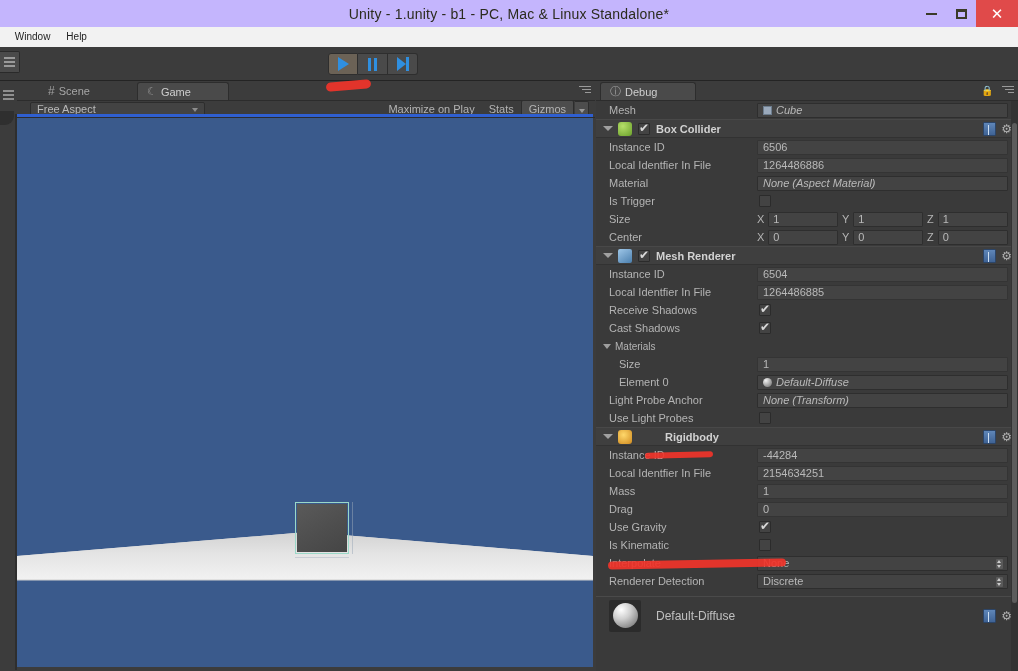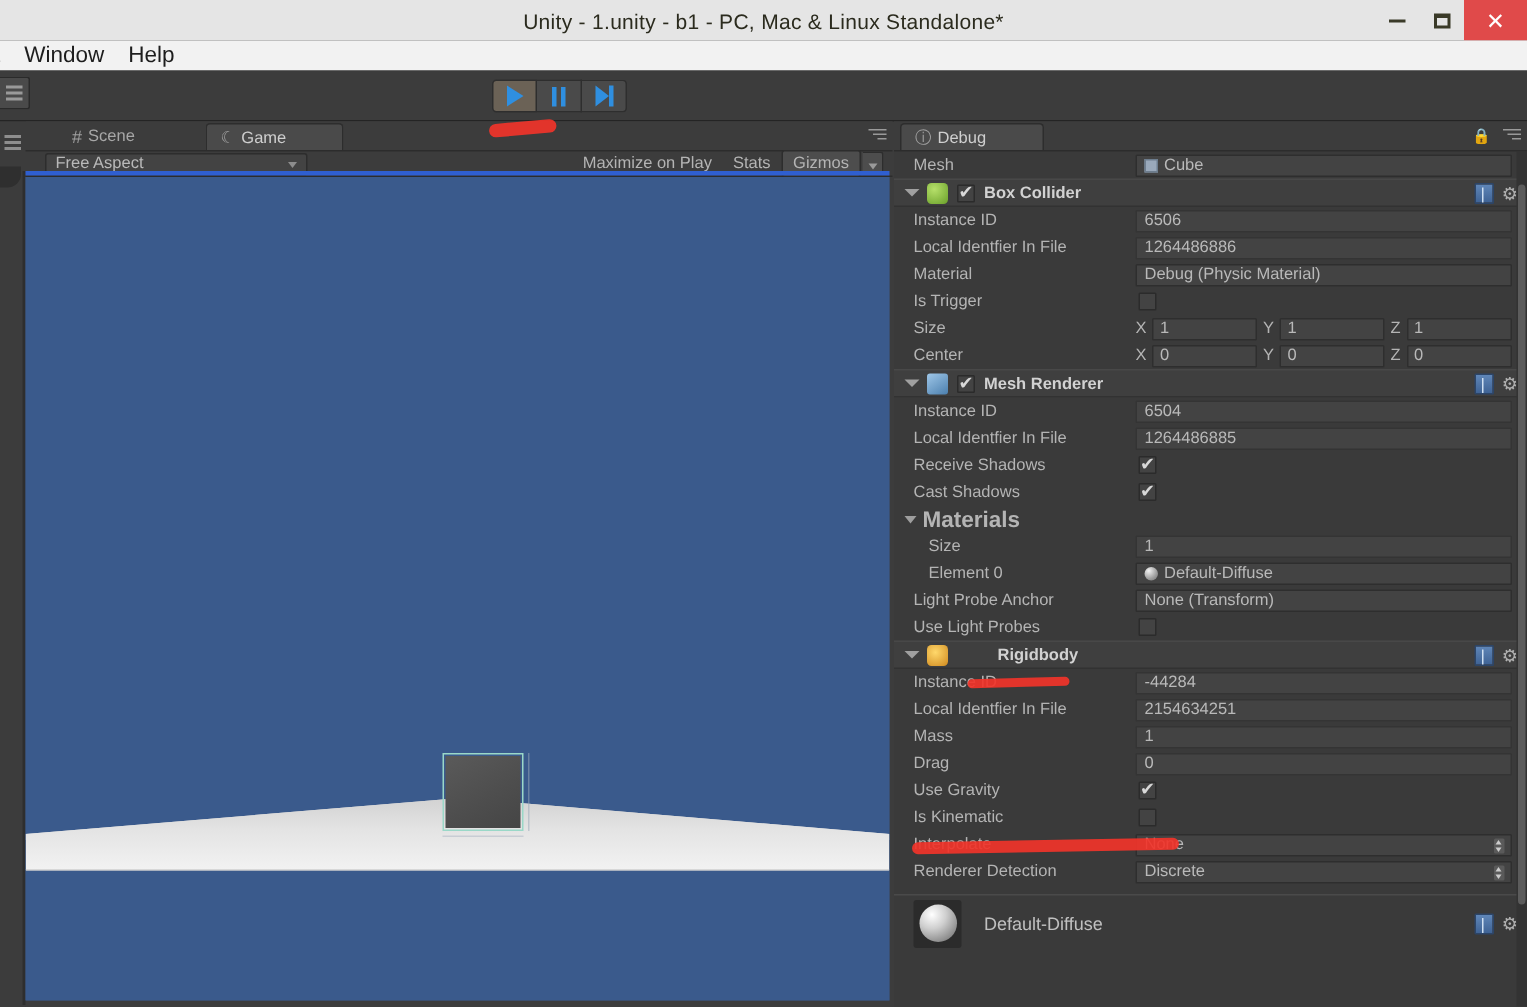--- a/index.html
+++ b/index.html
@@ -10,39 +10,39 @@
     font-family: "Liberation Sans", sans-serif;
     font-size: 11px;
     color: #b6b6b6;
     -webkit-font-smoothing: none;
   }
   #app { position: relative; width: 1018px; height: 671px; }
 
   
   .titlebar {
     position: absolute; left: 0; top: 0; width: 1018px; height: 27px;
-    background: #e5e5e5;
+    background: #c4b5fd;
     display: flex; align-items: center; justify-content: center;
   }
   .title-text {
     color: #2b2b1e; font-size: 14px; letter-spacing: .2px;
     font-family: "Liberation Sans", sans-serif;
   }
   .wincontrols { position: absolute; right: 0; top: 0; height: 27px; display: flex; align-items: stretch; }
   .wc { width: 30px; display: flex; align-items: center; justify-content: center; color: #3a3a28; }
   .wc.close { width: 42px; background: #e04a4a; color: #fff; font-size: 15px; }
   .wc .minglyph { display:block; width: 11px; height: 2px; background: #3a3a28; }
   .wc .maxglyph { display:block; width: 11px; height: 10px; border: 2px solid #3a3a28; border-top-width: 3px; }
 
   
   .menubar {
     position: absolute; left: 0; top: 27px; width: 1018px; height: 20px;
     background: #f2f2f2; display: flex; align-items: center;
   }
-  .menu-item { color: #1d1d1d; font-size: 15px; padding: 0 8px; line-height: 20px; }
+  .menu-item { color: #1d1d1d; font-size: 10px; padding: 0 8px; line-height: 20px; }
   .menu-item:first-child { padding-left: 0; margin-left: -4px; }
 
   
   .toolbar {
     position: absolute; left: 0; top: 47px; width: 1018px; height: 34px;
     background: #3c3c3c; border-bottom: 1px solid #242424;
   }
   .tool-left { position: absolute; left: 0; top: 4px; width: 20px; height: 22px;
     background: #4a4a4a; border: 1px solid #2a2a2a; border-left: none; border-radius: 0 2px 2px 0; }
   .tool-left .bars { margin: 5px auto 0; width: 11px; }
@@ -151,21 +151,21 @@
   .row { position: relative; height: 18px; display: flex; align-items: center; }
   .lbl { width: 161px; padding-left: 13px; font-size: 11px; color: #b4b4b4; white-space: nowrap; }
   .lbl.indent1 { padding-left: 23px; }
   .fld {
     flex: 1; margin-right: 25px; height: 15px; background: #434343;
     border: 1px solid #2e2e2e; border-radius: 1px; font-size: 11px; color: #b9b9b9;
     line-height: 13px; padding-left: 5px; display:flex; align-items:center; gap:4px;
   }
   .fld.plain { background: #434343; border-color: #343434; }
   .fld.full { margin-right: 10px; }
-  .objfield { position: relative; }
+  .objfield { position: relative; font-style: italic; }
   .objdot {
     position: absolute; right: -19px; top: 0px; width: 13px; height: 13px;
     border: 1px solid #7d7d7d; border-radius: 50%;
   }
   .objdot::after { content:''; position:absolute; left:4px; top:4px; width:3px;height:3px;
     background:#9a9a9a; border-radius:50%; }
   .chk {
     width: 12px; height: 12px; background: #434343; border: 1px solid #2b2b2b;
     margin-left: 2px; position: relative; border-radius: 1px;
   }
@@ -192,21 +192,21 @@
   .comp-name.offset { margin-left: 29px; }
   .hdr-icons { position: absolute; right: 6px; top: 2px; display: flex; gap: 5px; align-items: center; }
   .book-ico { width: 13px; height: 14px; background: linear-gradient(180deg,#5f86b8,#3f6395);
      border: 1px solid #2c4568; border-radius: 1px; position: relative; }
   .book-ico::after { content:''; position:absolute; left:4px; top:2px; width:1px; height:10px; background:#cfe0f2; }
   .gear-ico { font-size: 12px; color: #b0b0b0; line-height: 12px; }
 
   .subfold { position: relative; height: 18px; display: flex; align-items: center; }
   .subfold .tri { width:0;height:0; margin-left: 7px; margin-right: 4px;
     border-left: 4px solid transparent; border-right: 4px solid transparent; border-top: 5px solid #9e9e9e; }
-  .subfold .t { font-size: 15px; color: #b4b4b4; font-weight: bold; }
+  .subfold .t { font-size: 10px; color: #b4b4b4; }
 
   .matball { width: 9px; height: 9px; border-radius: 50%;
     background: radial-gradient(circle at 32% 28%, #f2f2f2, #9d9d9d 60%, #6e6e6e); }
   .meshico { width: 9px; height: 9px; background: #9aa9bb; border: 1px solid #6d7d8e; }
 
   .ddfld { position: relative; }
   .ddfld .spin { position:absolute; right:4px; top:2px; width:7px; height:10px; background:#5a5a5a; border-radius:1px; }
   .ddfld .spin::before { content:''; position:absolute; left:1px; top:1px; width:0;height:0;
     border-left:2.5px solid transparent;border-right:2.5px solid transparent;border-bottom:3px solid #ccc; }
   .ddfld .spin::after { content:''; position:absolute; left:1px; bottom:1px; width:0;height:0;
@@ -392,21 +392,21 @@
         <div class="lbl">Instance ID</div>
         <div class="fld plain full">6506</div>
       </div>
       <div class="row">
         <div class="lbl">Local Identfier In File</div>
         <div class="fld plain full">1264486886</div>
       </div>
       <div class="row">
         <div class="lbl">Material</div>
         <div class="fld objfield full">
-          <span>Debug (Physic Material)</span>
+          <span>None (Aspect Material)</span>
           <span class="objdot"></span>
         </div>
       </div>
       <div class="row">
         <div class="lbl">Is Trigger</div>
         <span class="chk"></span>
       </div>
       <div class="row">
         <div class="lbl">Size</div>
         <div class="vec">

